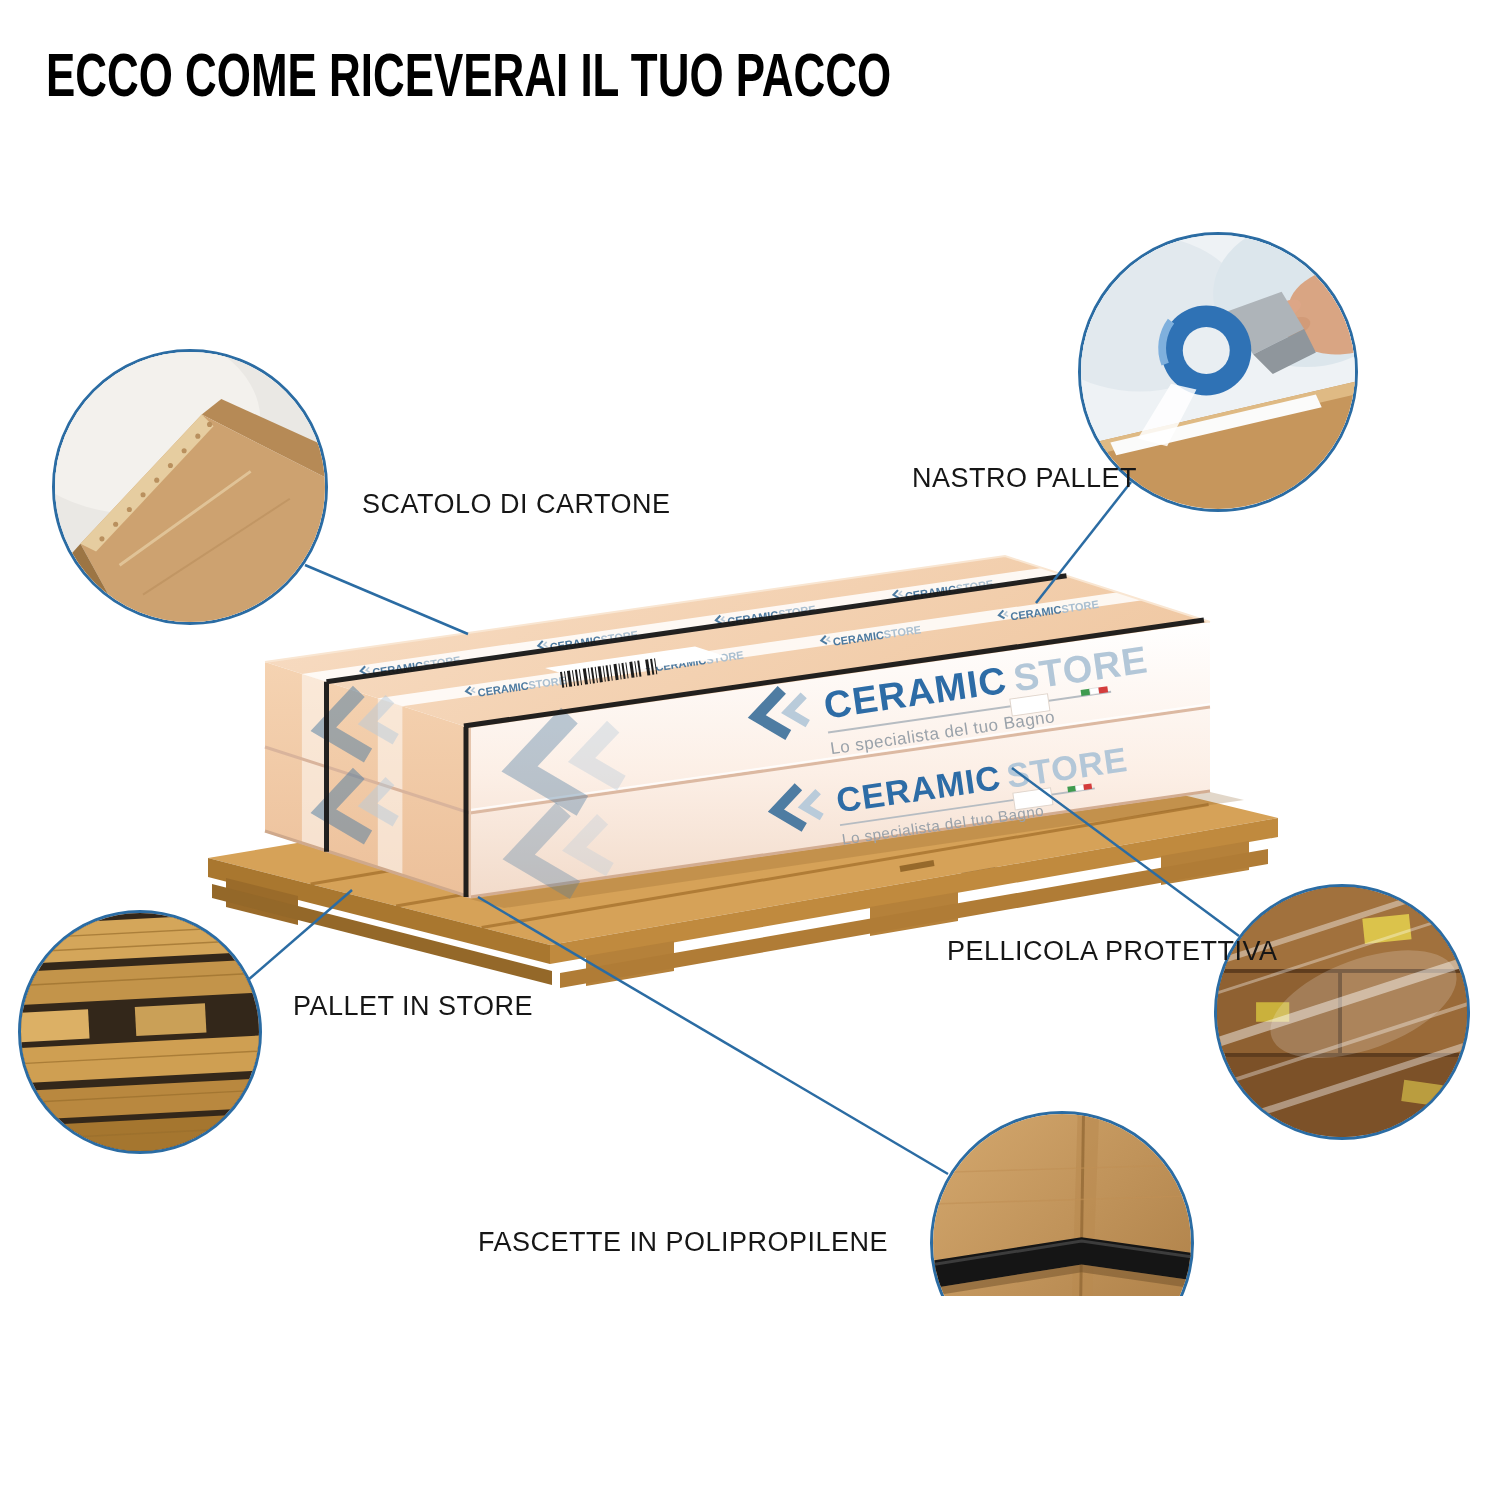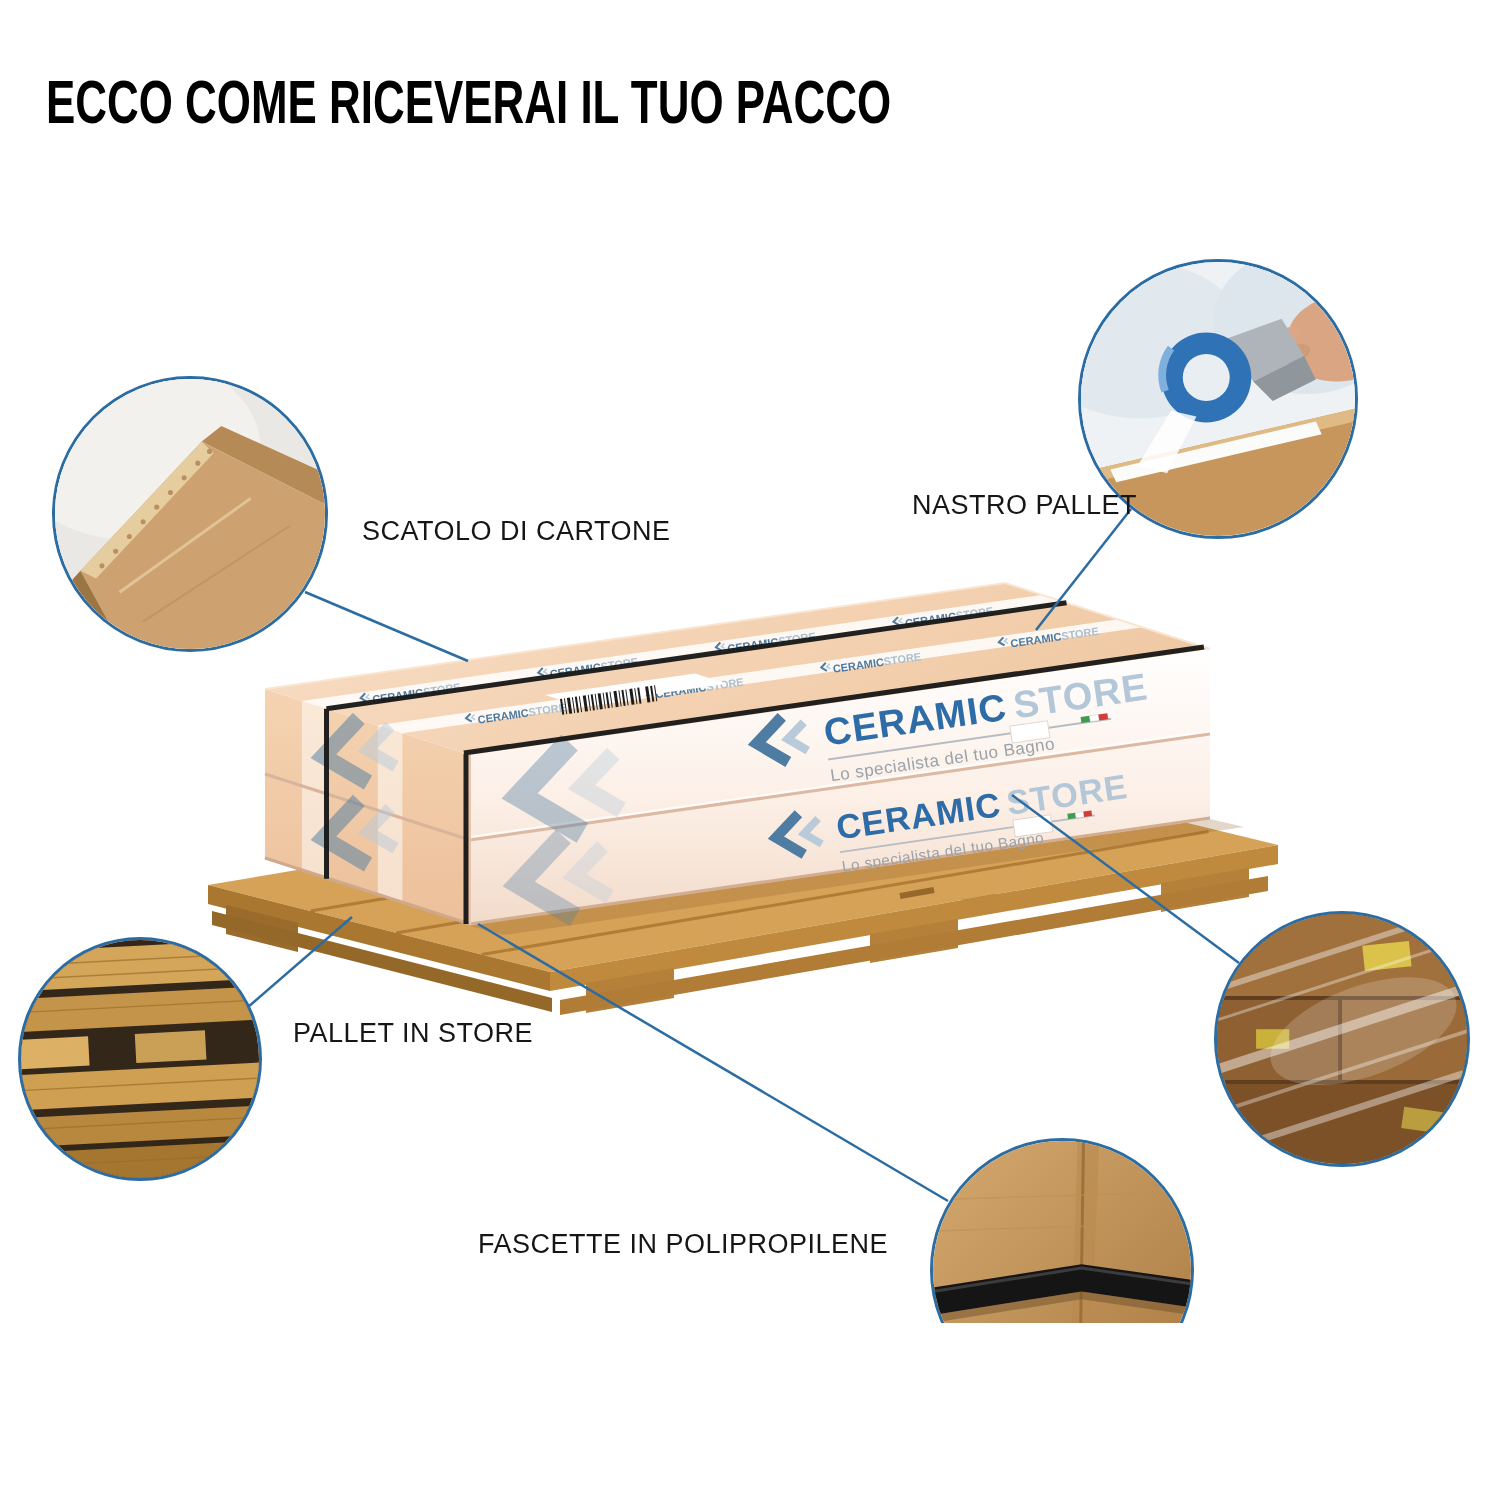--- a/index.html
+++ b/index.html
@@ -1,18 +1,18 @@
 <!DOCTYPE html>
 <html><head>
 <meta charset="utf-8">
 <style>
   html,body { margin:0; padding:0; background:#ffffff; }
   .page {
     position:relative; width:1500px; height:1296px; background:#ffffff;
-    font-family:"Liberation Sans", sans-serif; overflow:hidden;margin-top:27px;
+    font-family:"Liberation Sans", sans-serif; overflow:hidden;
   }
   .title {
     position:absolute; left:46px; top:40px;
     font-size:61px; font-weight:700; color:#000;
     transform:scaleX(0.72); transform-origin:left top;
     white-space:nowrap; letter-spacing:0px;
   }
   .main-svg { position:absolute; left:0; top:0; z-index:1; }
   .photo-circle {
     position:absolute; border-radius:50%; border:3px solid #2b6ca3;
@@ -348,16 +348,17 @@
         <line x1="0" y1="210" x2="264" y2="204"></line>
       </g>
       <polygon points="0,178 152,154 264,170 264,178 152,162 0,186" fill="#6f4f2a" opacity="0.5"></polygon>
       <polygon points="0,150 152,126 264,142 264,170 152,154 0,178" fill="#151515"></polygon>
       <polyline points="0,154 152,130 264,146" stroke="#3c3c3c" stroke-width="3" fill="none"></polyline>
     </svg>
   </div>
 
   <div class="callout-label" style="left:362px; top:489px;">SCATOLO DI CARTONE</div>
   <div class="callout-label" style="left:912px; top:463px;">NASTRO PALLET</div>
+  <div class="callout-label" style="left:947px; top:936px;">PELLICOLA PROTETTIVA</div>
   <div class="callout-label" style="left:293px; top:991px;">PALLET IN STORE</div>
-  <div class="callout-label" style="left:478px; top:1202px;">FASCETTE IN POLIPROPILENE</div>
+  <div class="callout-label" style="left:478px; top:1227px;">FASCETTE IN POLIPROPILENE</div>
 
 </div>
 
 </body></html>

